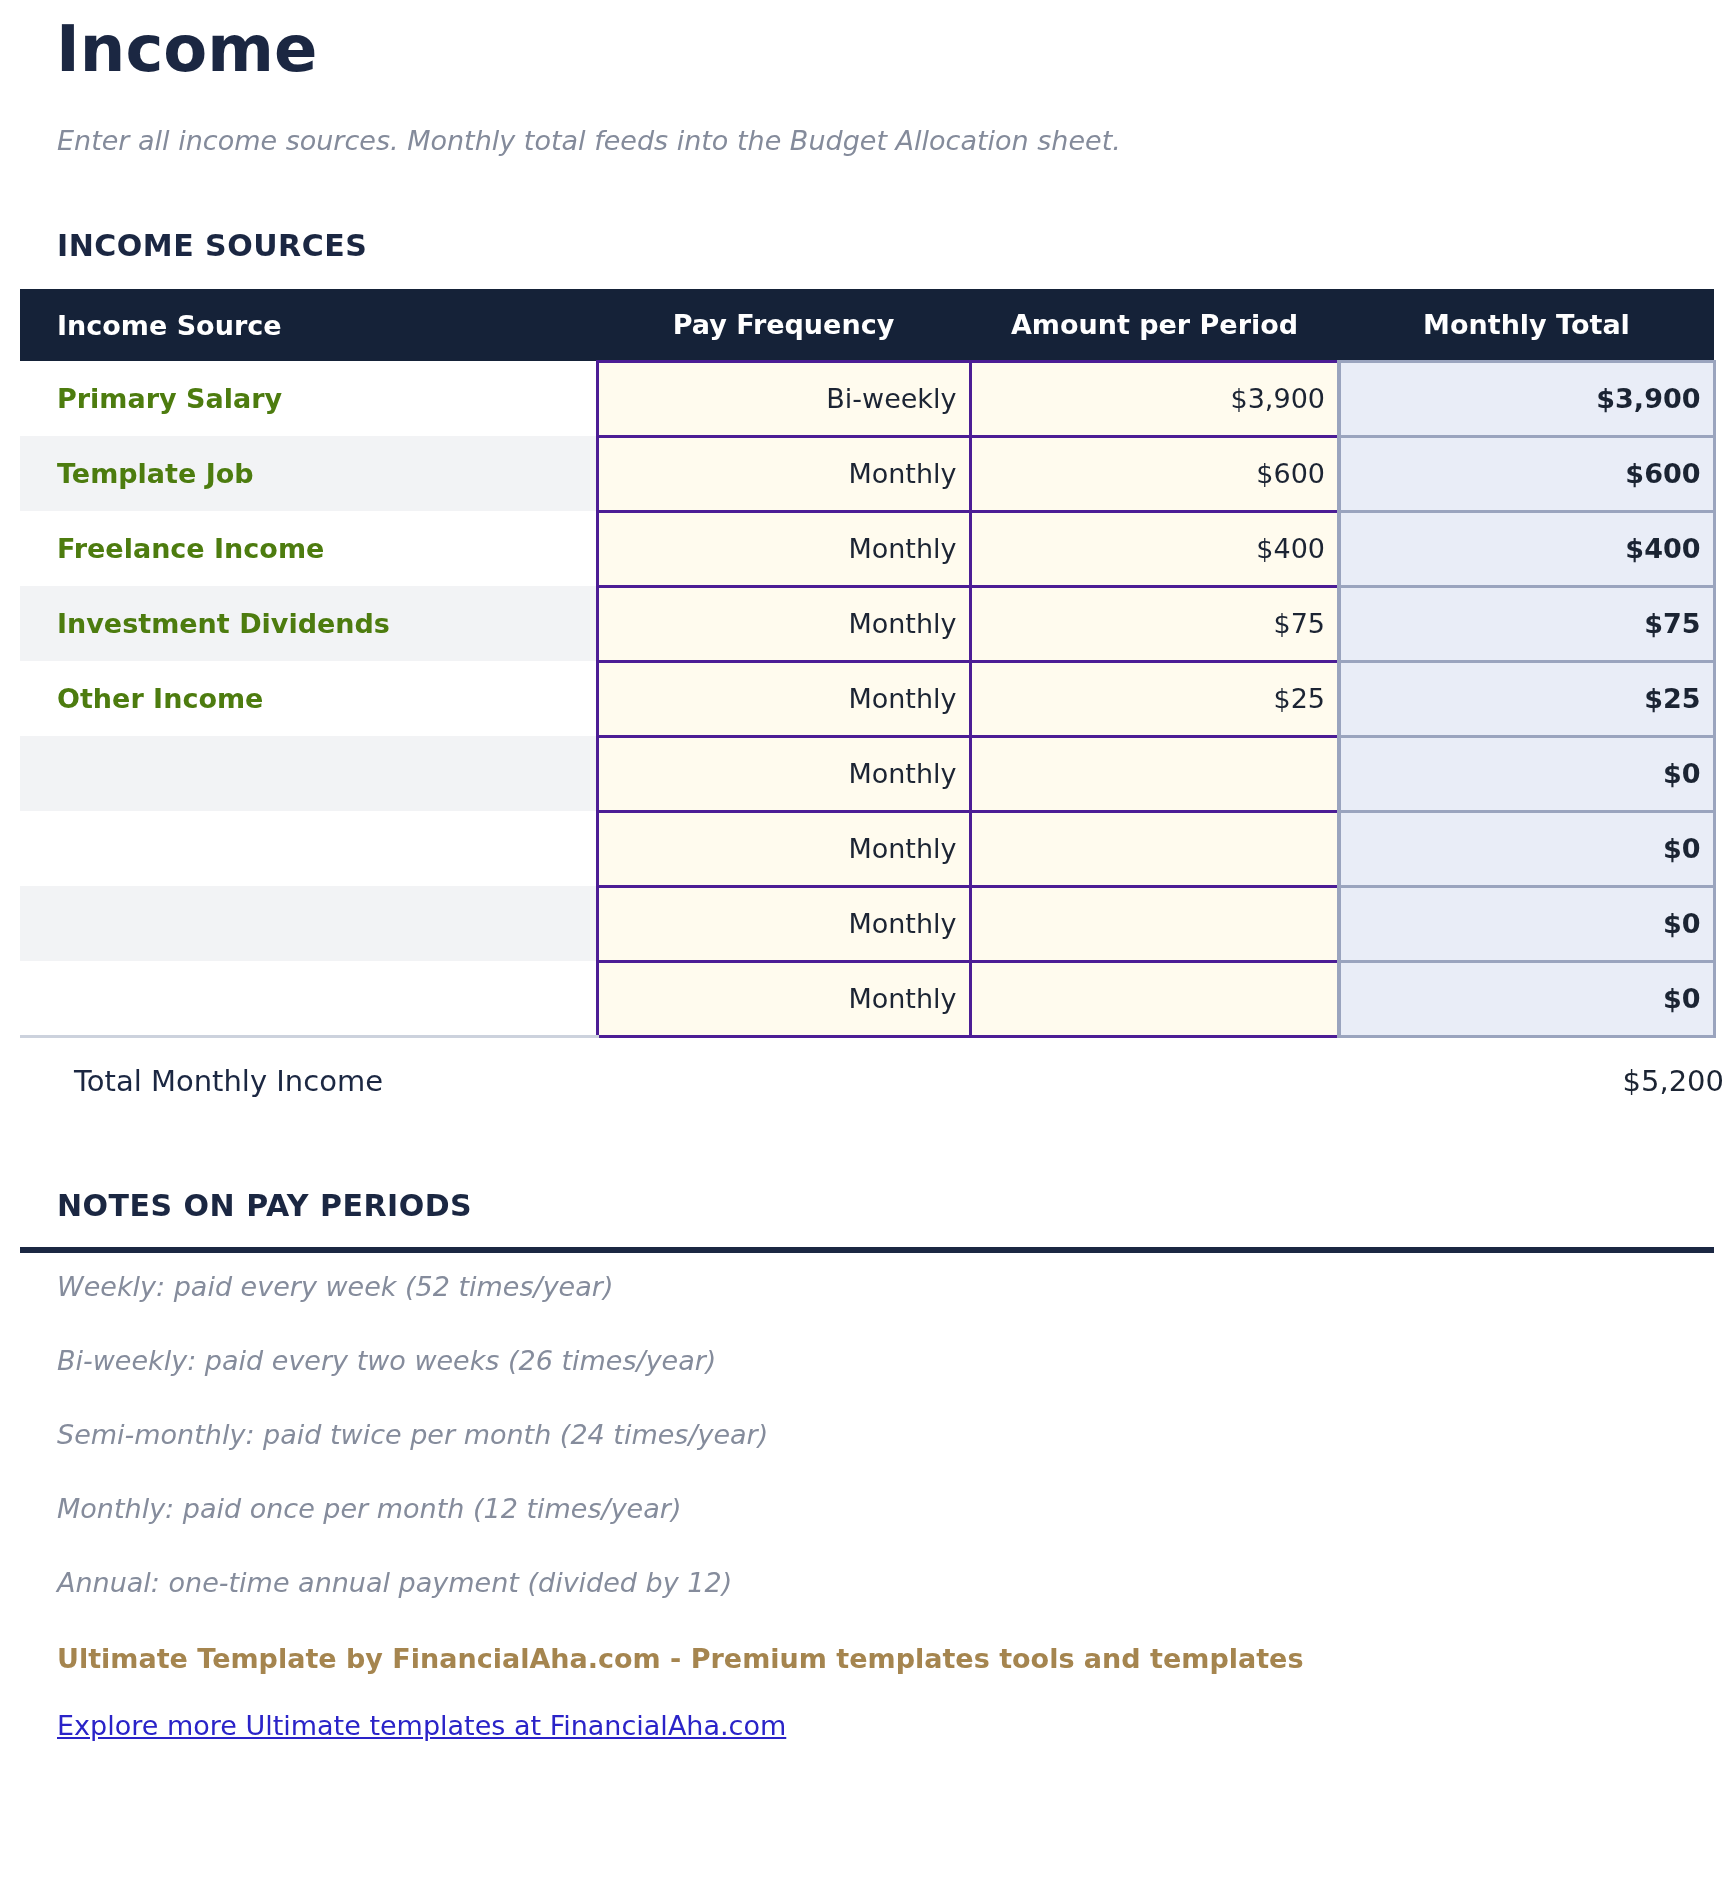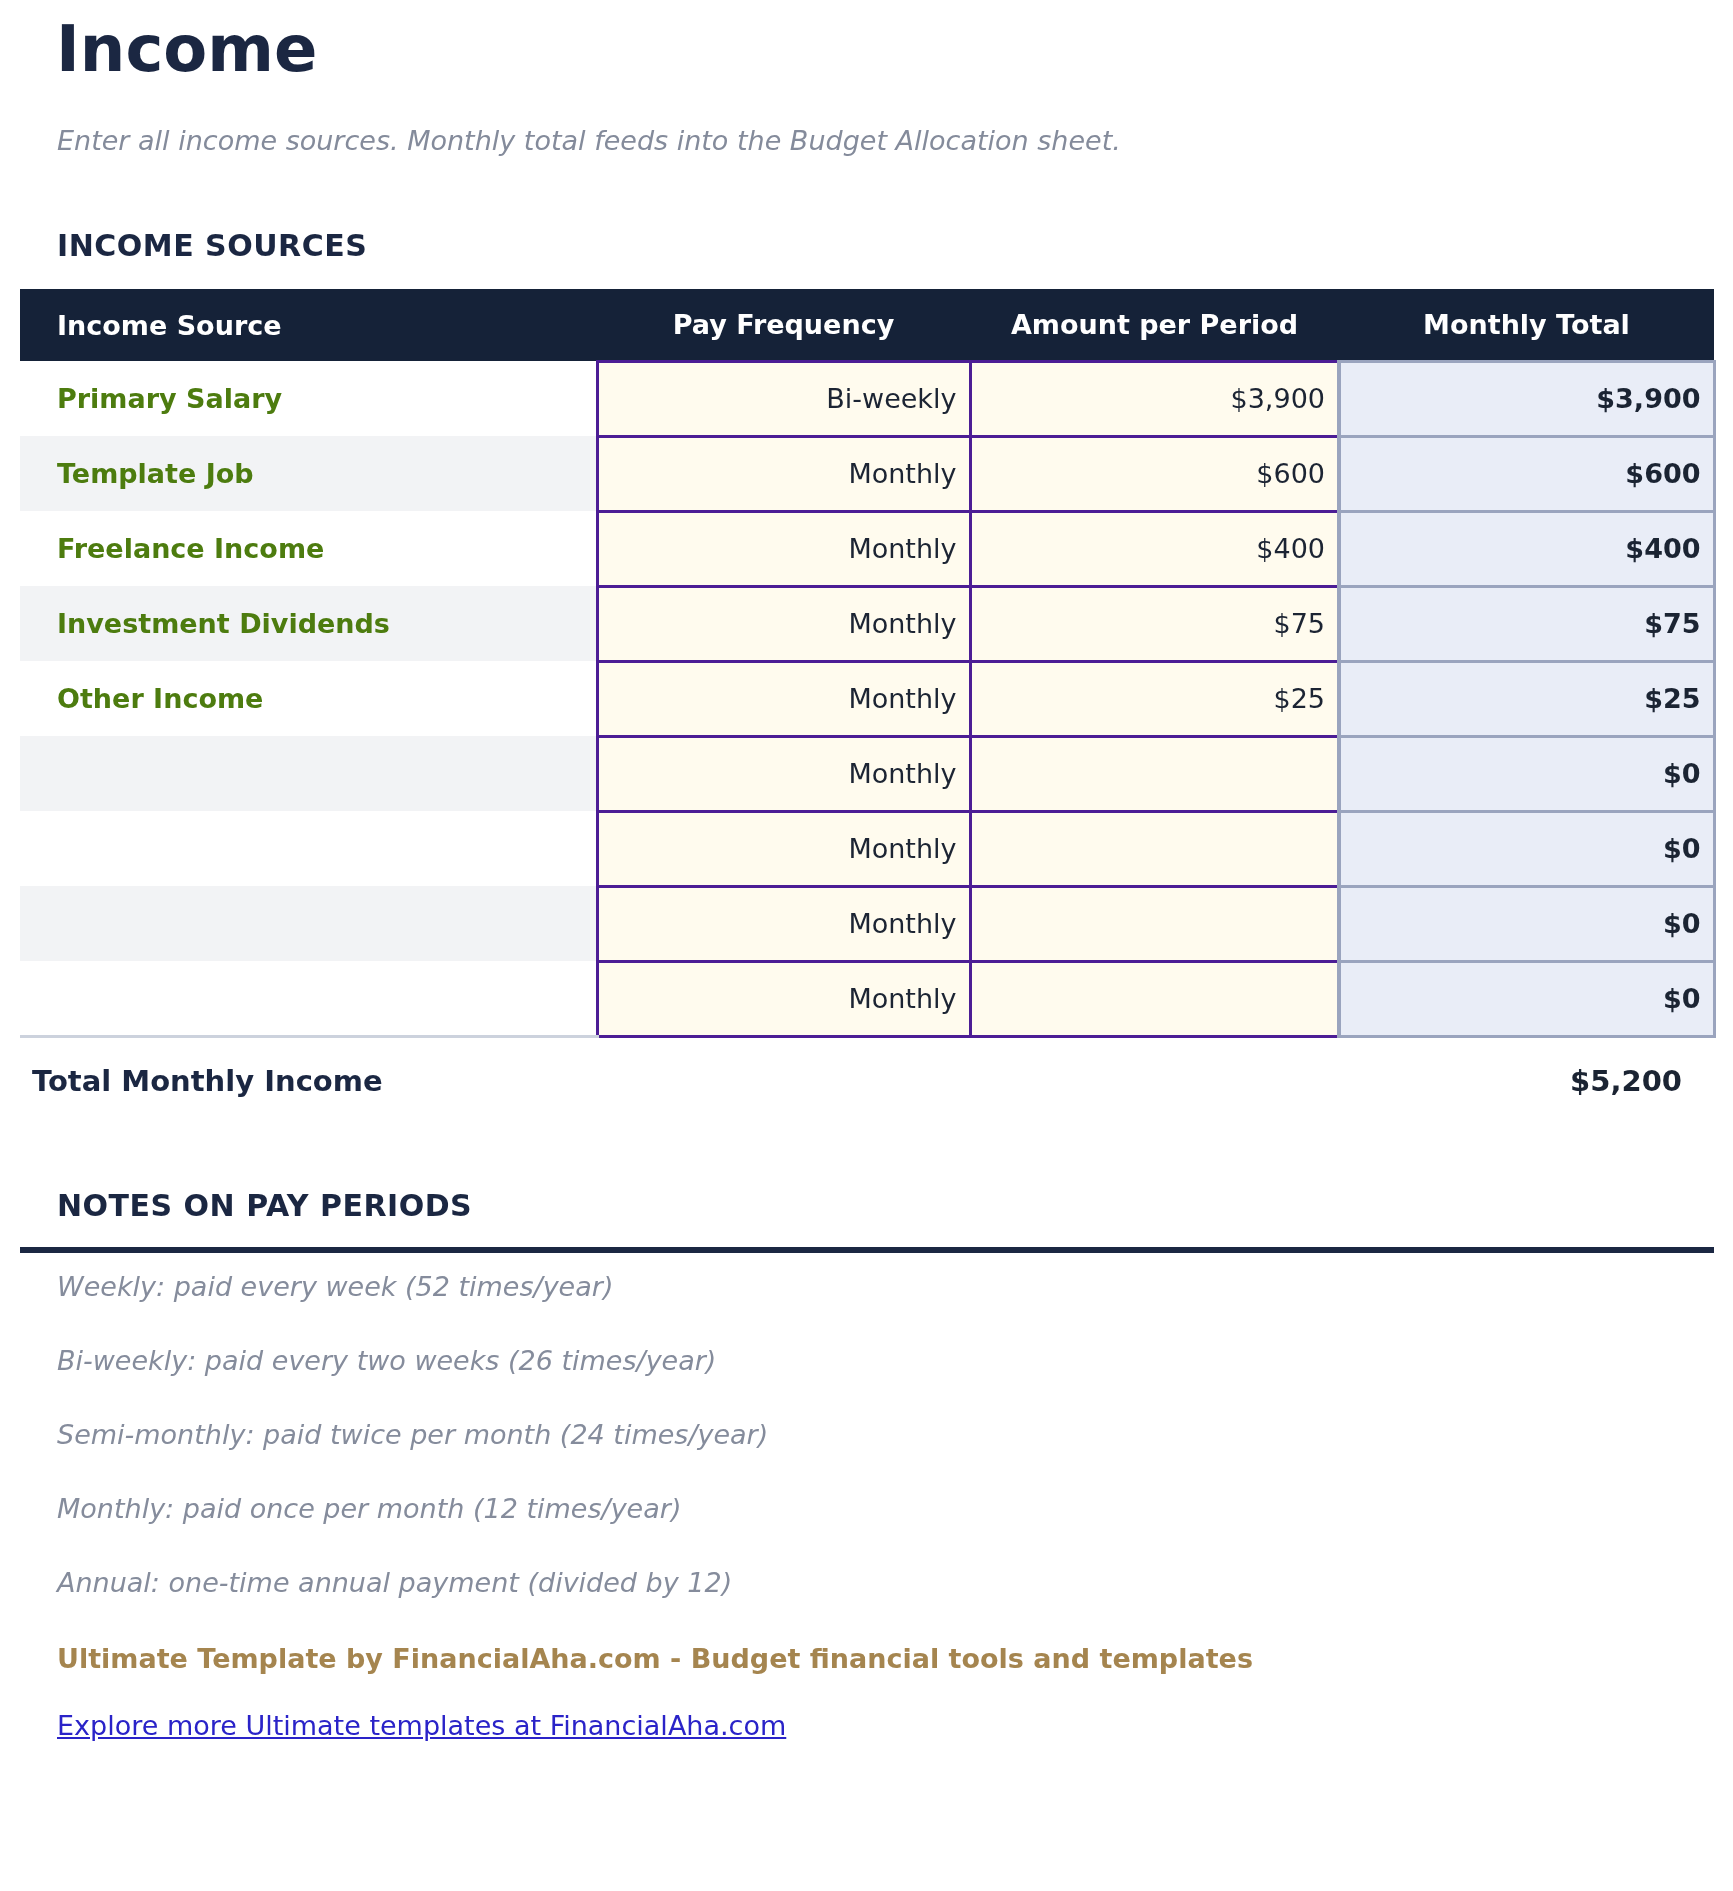--- a/index.html
+++ b/index.html
@@ -62,24 +62,24 @@
     color:#1c2433;
   }
   td.cell-total {
     background:#e9edf7;
     border:3px solid #9aa4be; border-left-width:4px;
     text-align:right; padding-right:12px;
     font-weight:bold; color:#1b2433;
   }
 
   .total-row {
-    margin-left:32px; margin-top:26px;
+    margin-left:74px; margin-top:26px;
     width:1650px;
     display:flex; justify-content:space-between; align-items:flex-start;
-    font-size:29px; font-weight:bold; color:#1b2433;
+    font-size:29px; font-weight:normal; color:#1b2433;
   }
   .total-row .total-label { color:#1b2742; }
 
   .heading-notes { margin-top:90px; }
   .notes-rule {
     margin-left:20px; margin-top:24px;
     width:1694px; height:6px; background:#1b2742; border:none;
   }
   .notes-list { margin-left:57px; margin-top:20px; }
   .note-item {
@@ -190,19 +190,19 @@
 
   <div class="notes-list" id="notes-list">
       <div class="note-item">Weekly: paid every week (52 times/year)</div>
       <div class="note-item">Bi-weekly: paid every two weeks (26 times/year)</div>
       <div class="note-item">Semi-monthly: paid twice per month (24 times/year)</div>
       <div class="note-item">Monthly: paid once per month (12 times/year)</div>
       <div class="note-item">Annual: one-time annual payment (divided by 12)</div>
     </div>
 
   <div class="footer">
-    <div class="footer-brand">Ultimate Template by FinancialAha.com - Budget financial tools and templates</div>
+    <div class="footer-brand">Ultimate Template by FinancialAha.com - Premium templates tools and templates</div>
     <div class="footer-link-wrap">
       <a class="footer-link" href="#">Explore more Ultimate templates at FinancialAha.com</a>
     </div>
   </div>
 
 </div>
 
 </body></html>

